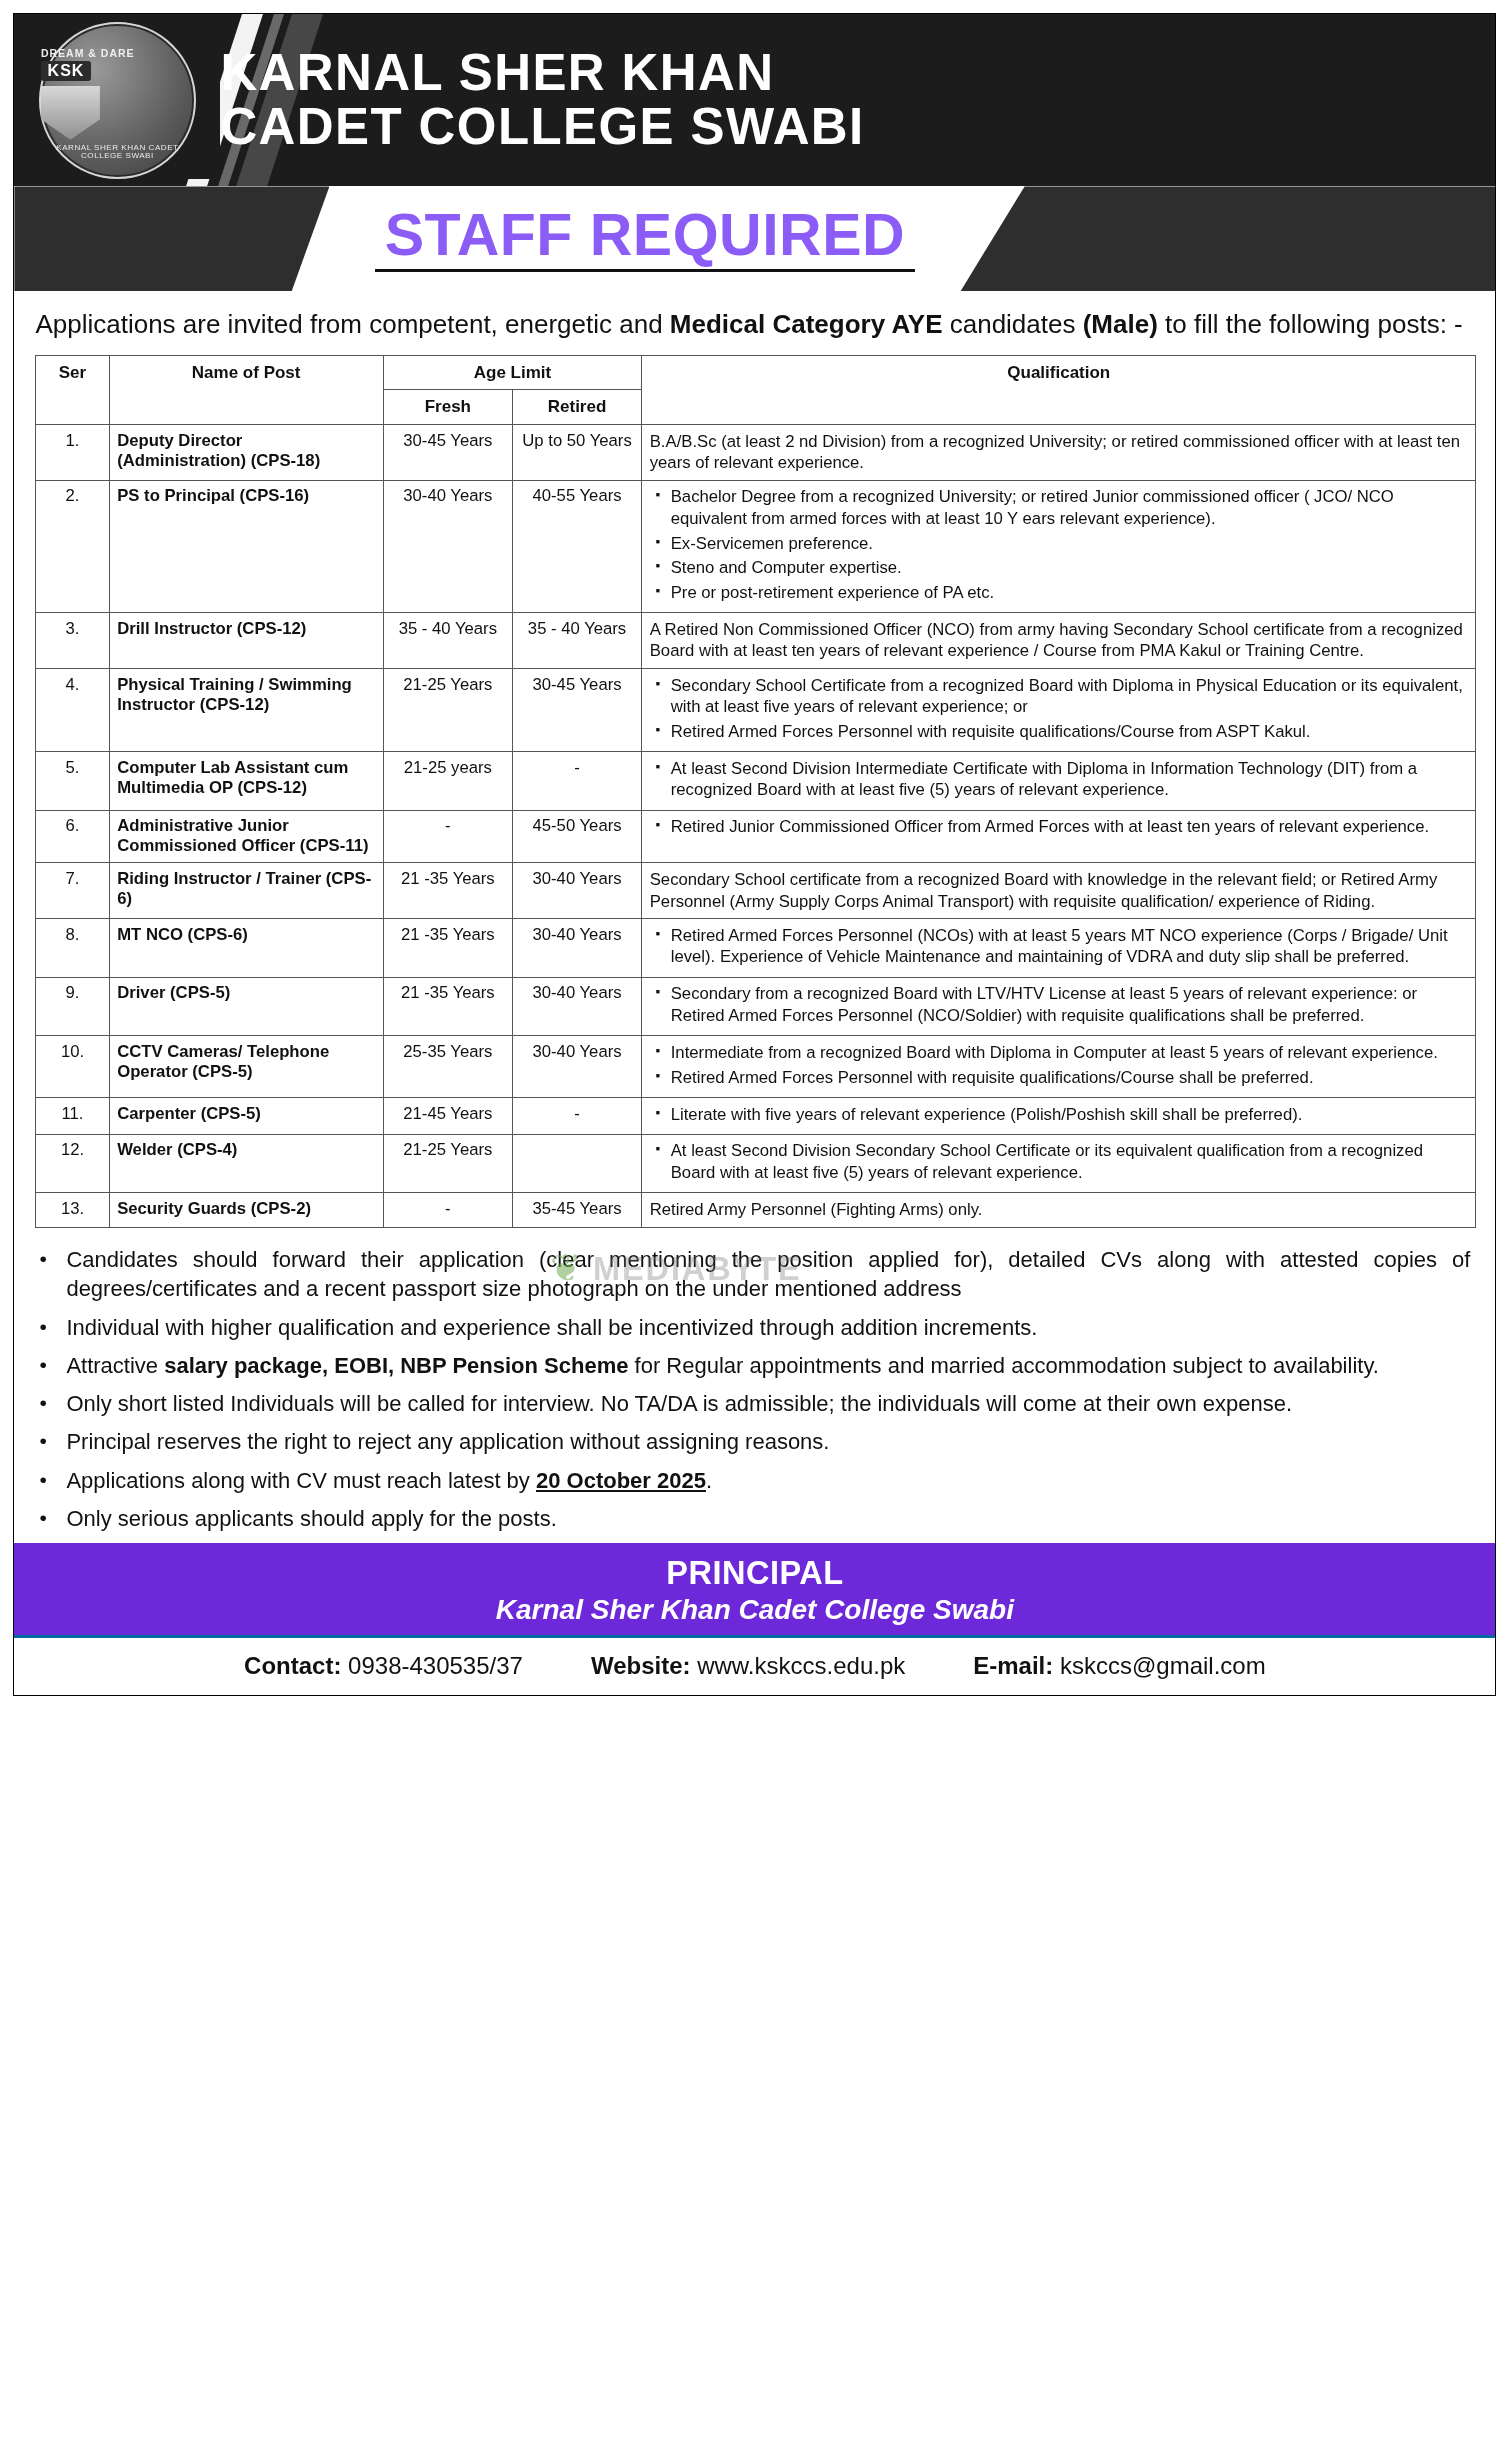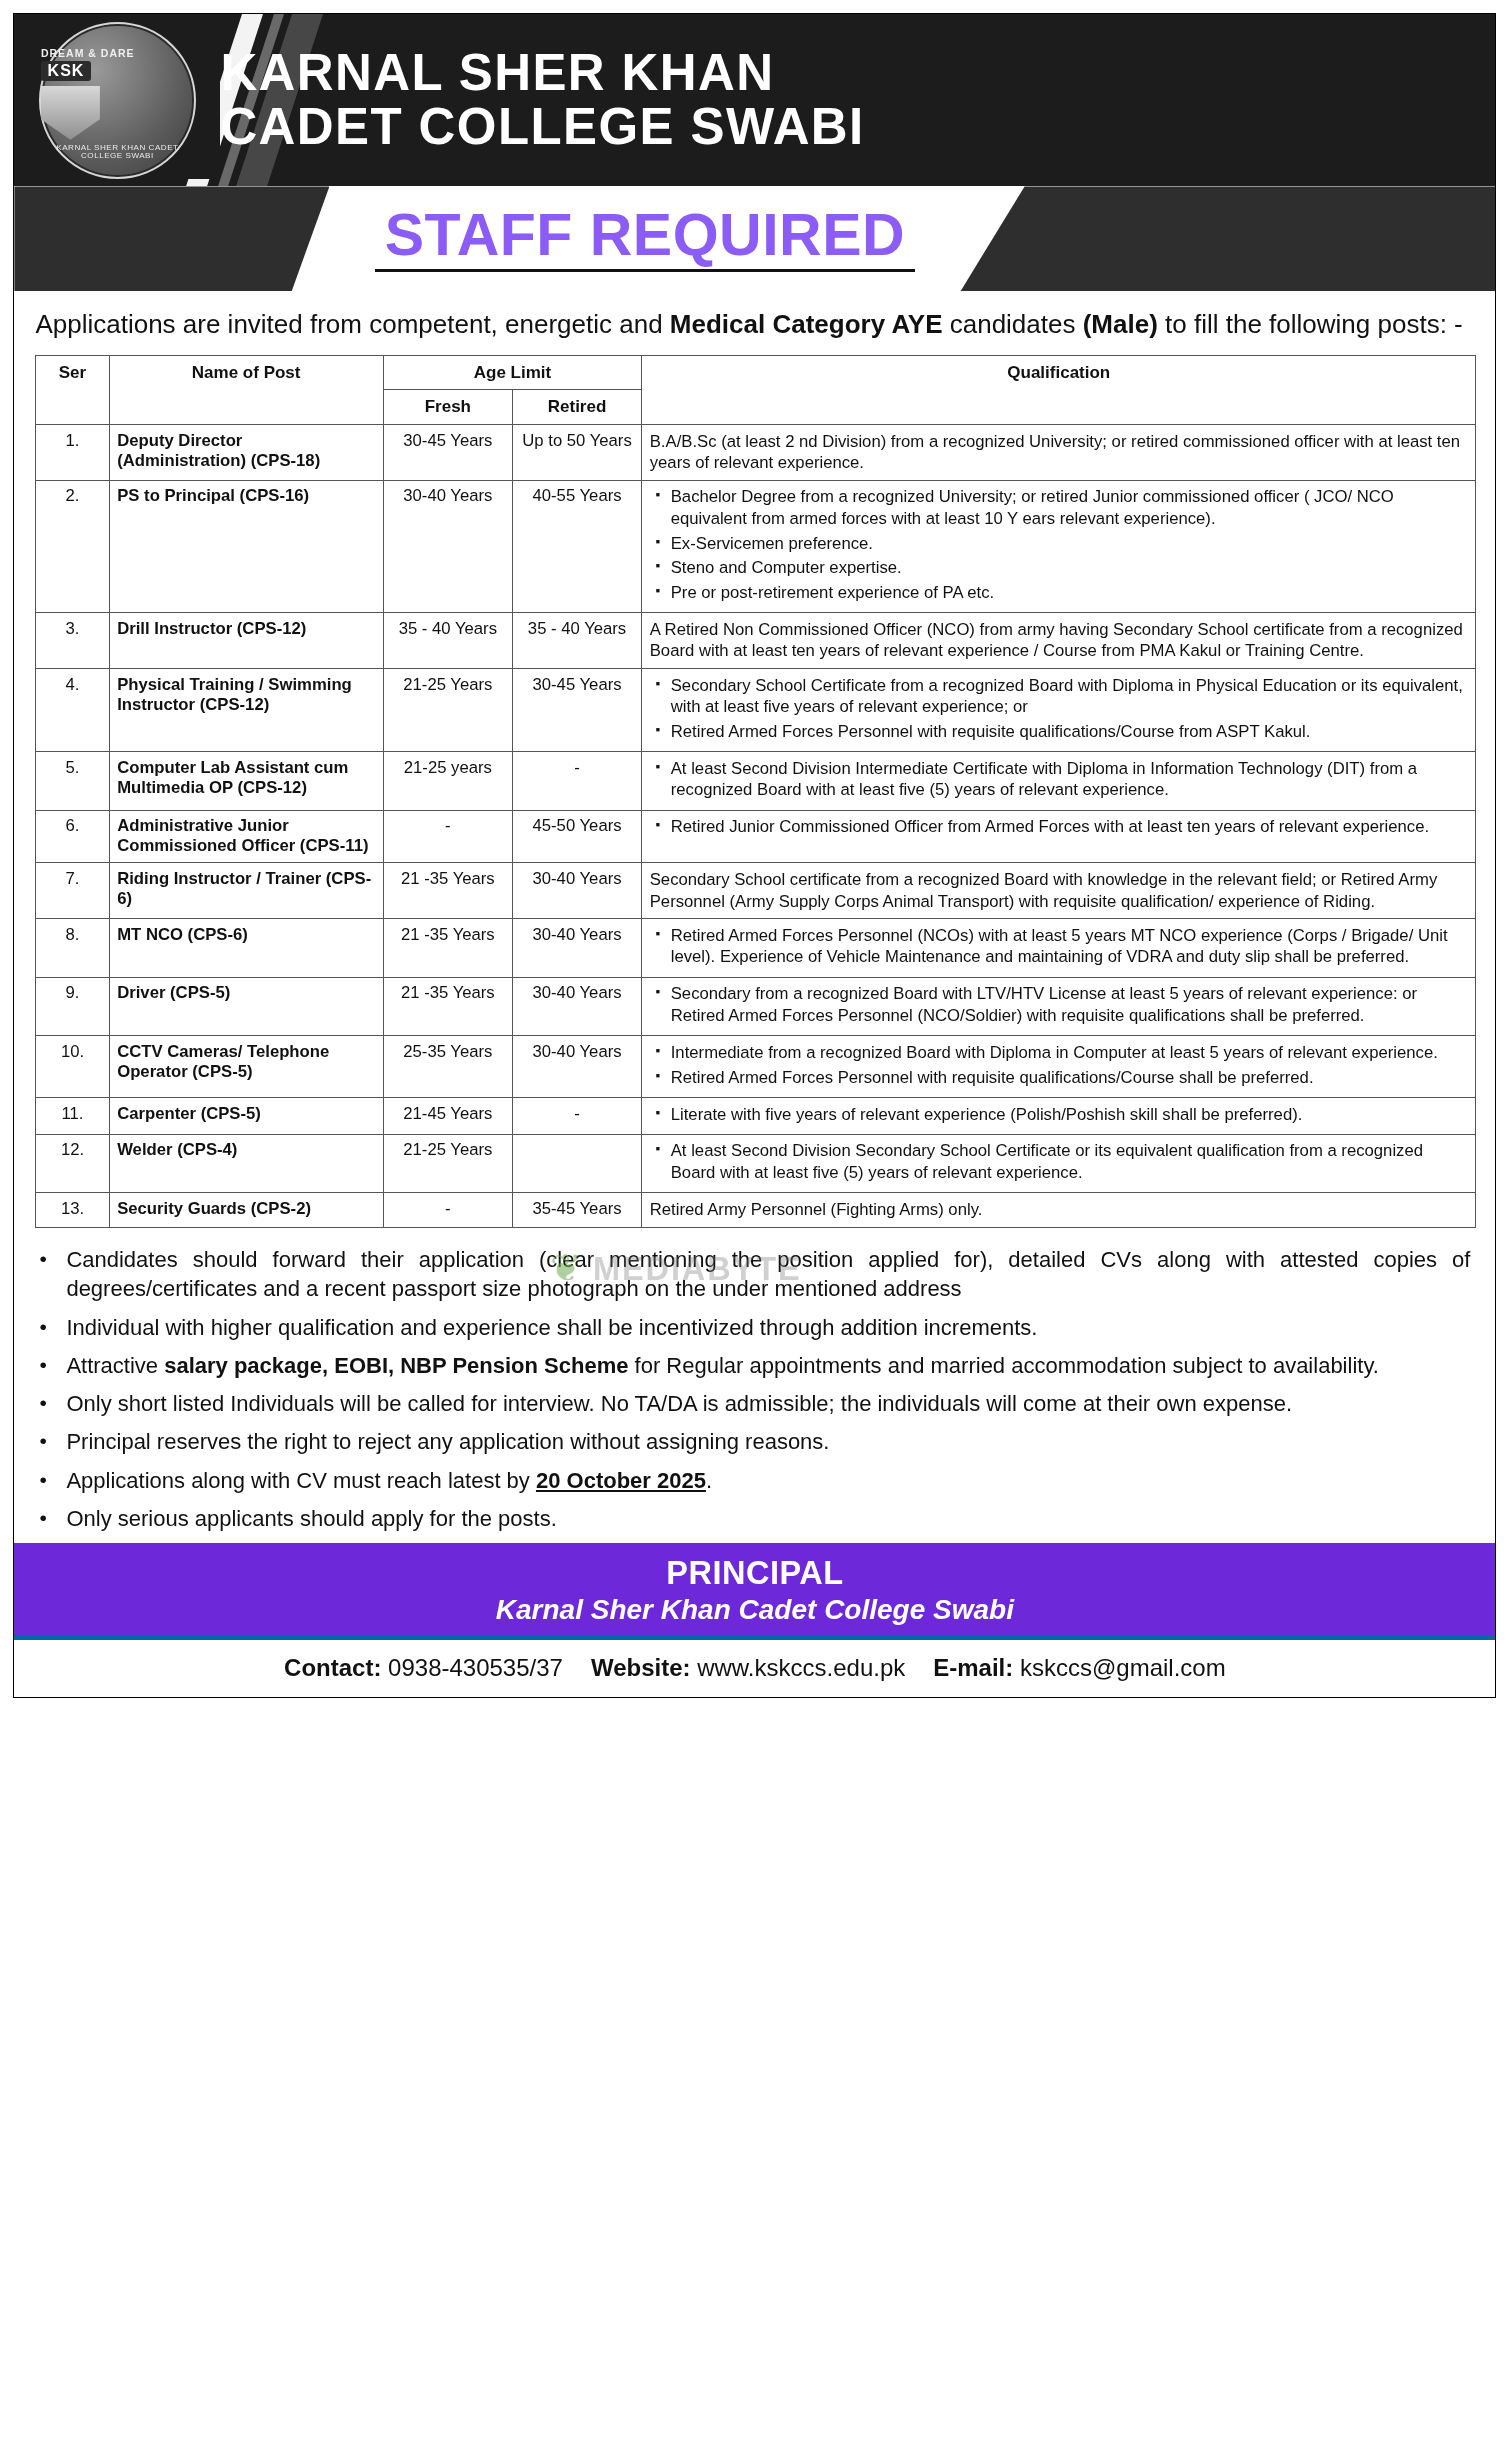--- a/index.html
+++ b/index.html
@@ -58,21 +58,21 @@
   .notes .bullet{flex:0 0 27px;font-size:21px;line-height:1.3;}
   .notes .text{flex:1;}
   .notes b{font-weight:bold;}
   .u{text-decoration:underline;font-weight:bold;}
   .just{text-align:justify;}
 
   
   .footer{background:#6d28d9;color:#fff;text-align:center;padding:11.5px 0 9.6px 0;margin-top:9.6px;}
   .footer .p1{font-size:32.5px;font-weight:bold;letter-spacing:0.5px;}
   .footer .p2{font-size:28px;font-style:italic;font-weight:bold;margin-top:1.9px;}
-  .contact{display:flex;align-items:center;justify-content:center;gap:28px;font-size:24px;padding:13.4px 0 15.3px 0;border-top:5px solid #0369a1;background:#fff;color:#111;}
+  .contact{display:flex;align-items:center;justify-content:center;gap:68px;font-size:24px;padding:13.4px 0 15.3px 0;border-top:3px solid #0369a1;background:#fff;color:#111;}
   .contact b{font-weight:bold;}
   .contact .item{white-space:nowrap;}
 </style>
 </head>
 <body>
 
 <div class="page">
  <div class="outer">
 
   <div class="header">

